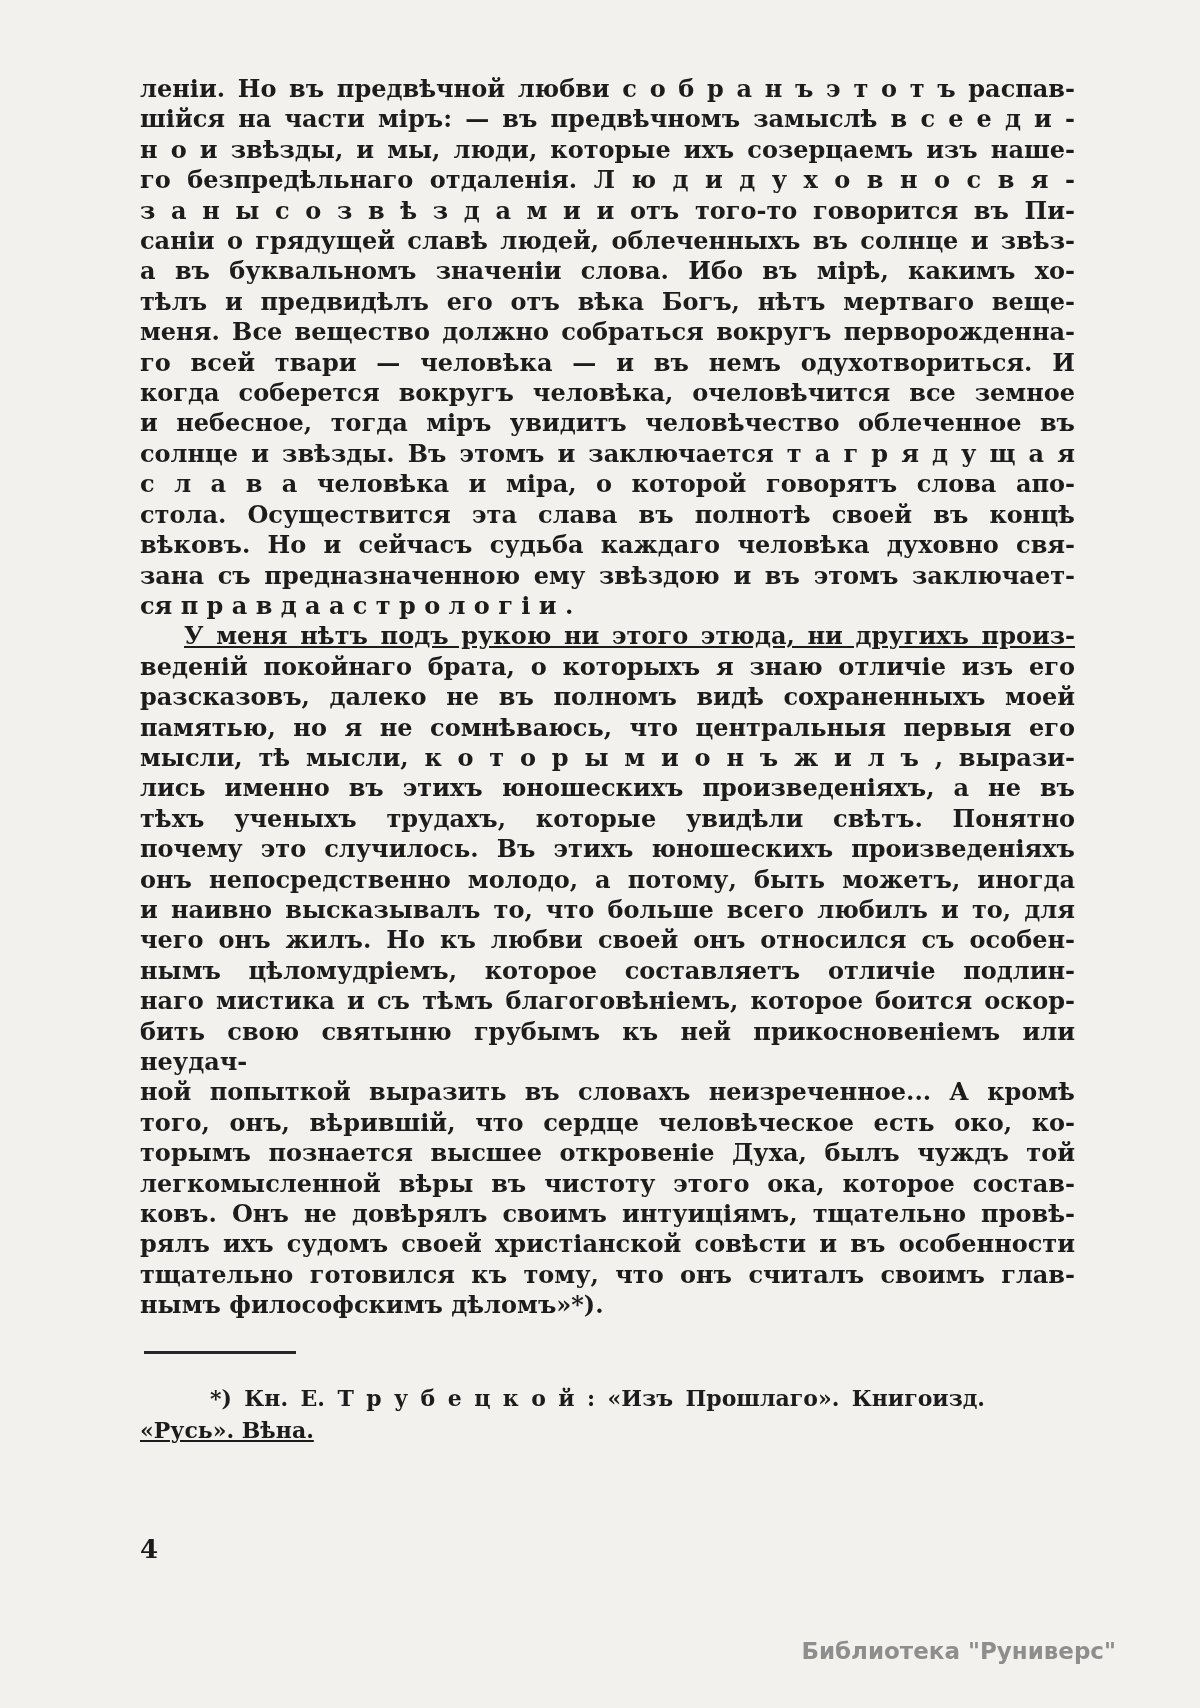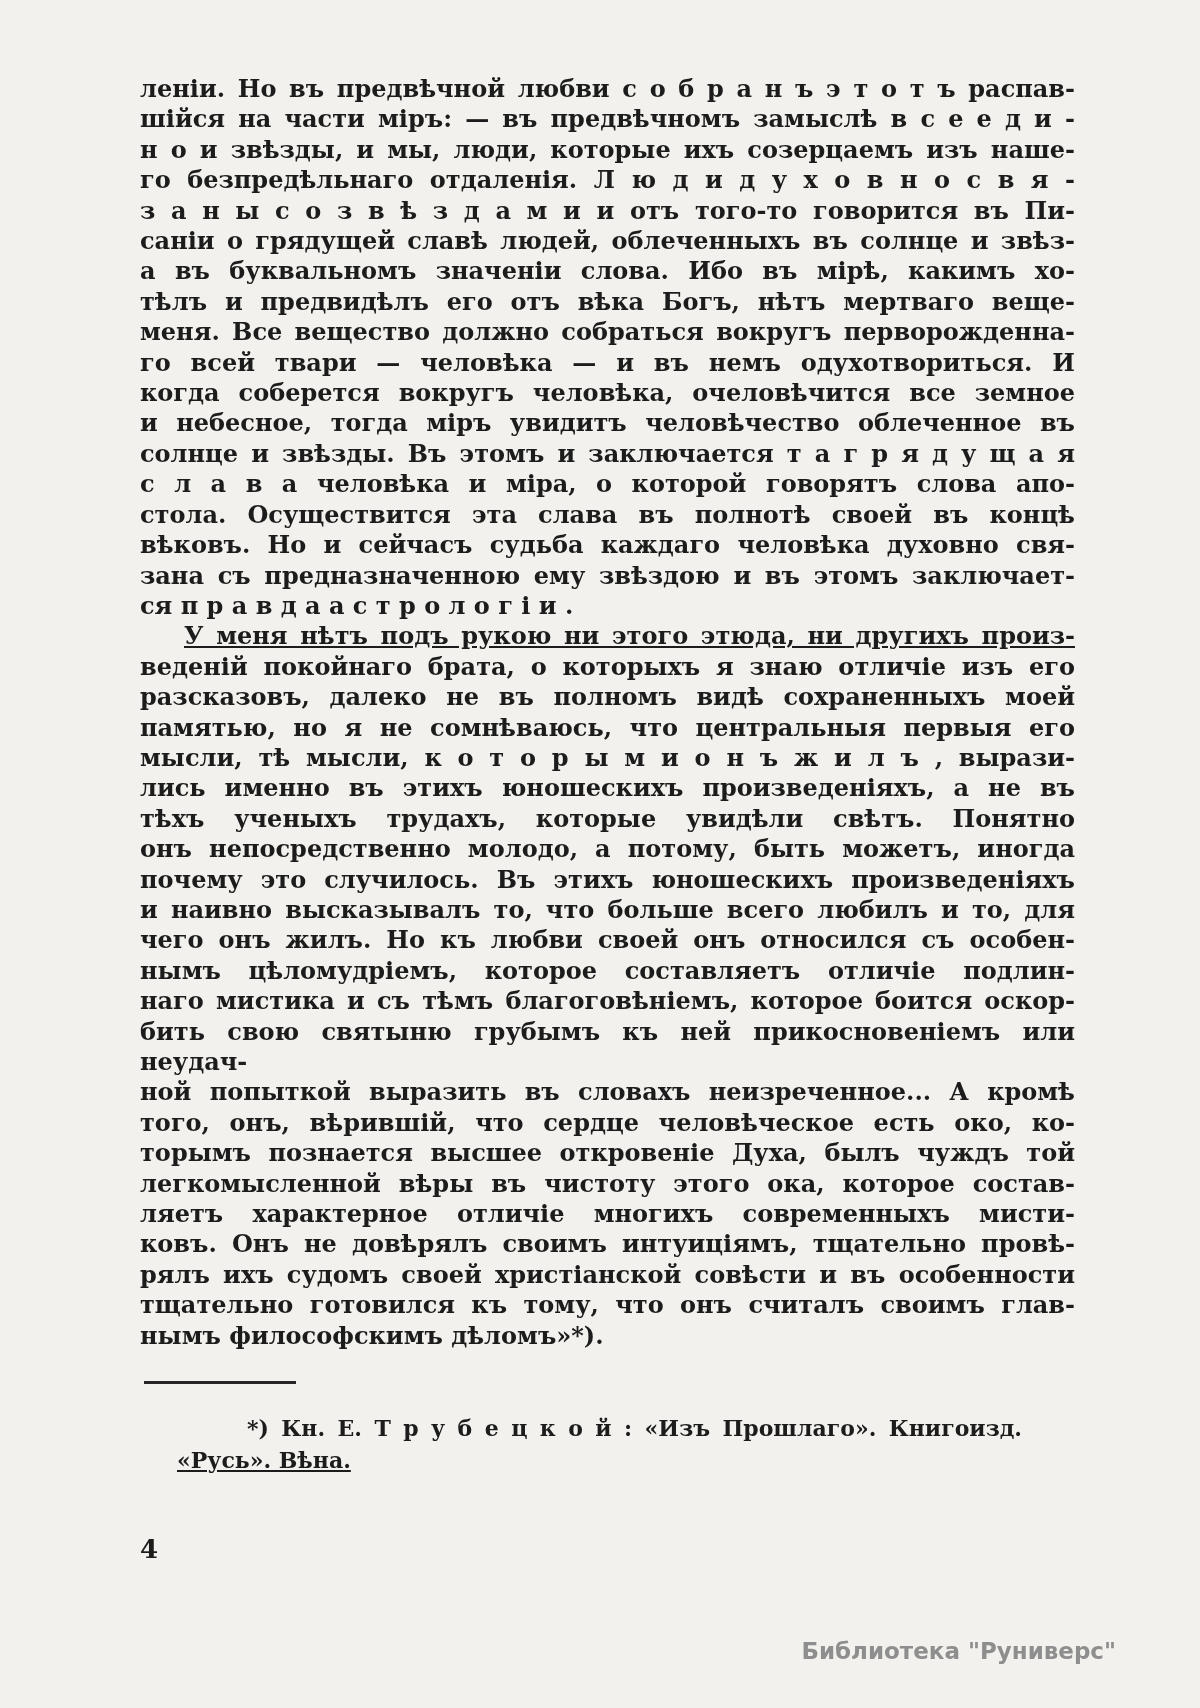--- a/index.html
+++ b/index.html
@@ -42,21 +42,20 @@
     height: 0;
     border: 0;
     border-top: 3px solid #262626;
     margin: 30px 0 0 4px;
   }
   .footnote {
     margin-top: 28px;
     width: 845px;
     font-size: 22px;
     line-height: 32px;
-    margin-left: 37px;
   }
   .footnote .line:first-child {
     text-indent: 70px;
   }
   .footnote .line:last-child {
     text-align-last: left;
     text-decoration: underline;
   }
   .page-number {
     position: absolute;
@@ -104,32 +103,31 @@
       </div>
 
     <div class="paragraph indent-first">
         <div class="line">У меня нѣтъ подъ рукою ни этого этюда, ни другихъ произ-</div>
         <div class="line">веденій покойнаго брата, о которыхъ я знаю отличіе изъ его</div>
         <div class="line">разсказовъ, далеко не въ полномъ видѣ сохраненныхъ моей</div>
         <div class="line">памятью, но я не сомнѣваюсь, что центральныя первыя его</div>
         <div class="line">мысли, тѣ мысли,  к о т о р ы м и  о н ъ  ж и л ъ ,  вырази-</div>
         <div class="line">лись именно въ этихъ юношескихъ произведеніяхъ, а не въ</div>
         <div class="line">тѣхъ ученыхъ трудахъ, которые увидѣли свѣтъ. Понятно</div>
+        <div class="line">почему это случилось. Въ этихъ юношескихъ произведеніяхъ</div>
         <div class="line">онъ непосредственно молодо, а потому, быть можетъ, иногда</div>
-        <div class="line">почему это случилось. Въ этихъ юношескихъ произведеніяхъ</div>
         <div class="line">и наивно высказывалъ то, что больше всего любилъ и то, для</div>
         <div class="line">чего онъ жилъ. Но къ любви своей онъ относился съ особен-</div>
         <div class="line">нымъ цѣломудріемъ, которое составляетъ отличіе подлин-</div>
         <div class="line">наго мистика и съ тѣмъ благоговѣніемъ, которое боится оскор-</div>
         <div class="line">бить свою святыню грубымъ къ ней прикосновеніемъ или неудач-</div>
         <div class="line">ной попыткой выразить въ словахъ неизреченное... А кромѣ</div>
         <div class="line">того, онъ, вѣрившій, что сердце человѣческое есть око, ко-</div>
         <div class="line">торымъ познается высшее откровеніе Духа, былъ чуждъ той</div>
         <div class="line">легкомысленной вѣры въ чистоту этого ока, которое состав-</div>
-        <div class="line">ляетъ характерное отличіе многихъ современныхъ мисти-</div>
         <div class="line">ковъ. Онъ не довѣрялъ своимъ интуиціямъ, тщательно провѣ-</div>
         <div class="line">рялъ ихъ судомъ своей христіанской совѣсти и въ особенности</div>
         <div class="line">тщательно готовился къ тому, что онъ считалъ своимъ глав-</div>
         <div class="line">нымъ философскимъ дѣломъ»*).</div>
       </div>
 
     <div class="footnote-rule"></div>
 
     <div class="paragraph footnote">
         <div class="line">*) Кн. Е.  Т р у б е ц к о й :  «Изъ Прошлаго».  Книгоизд.</div>

